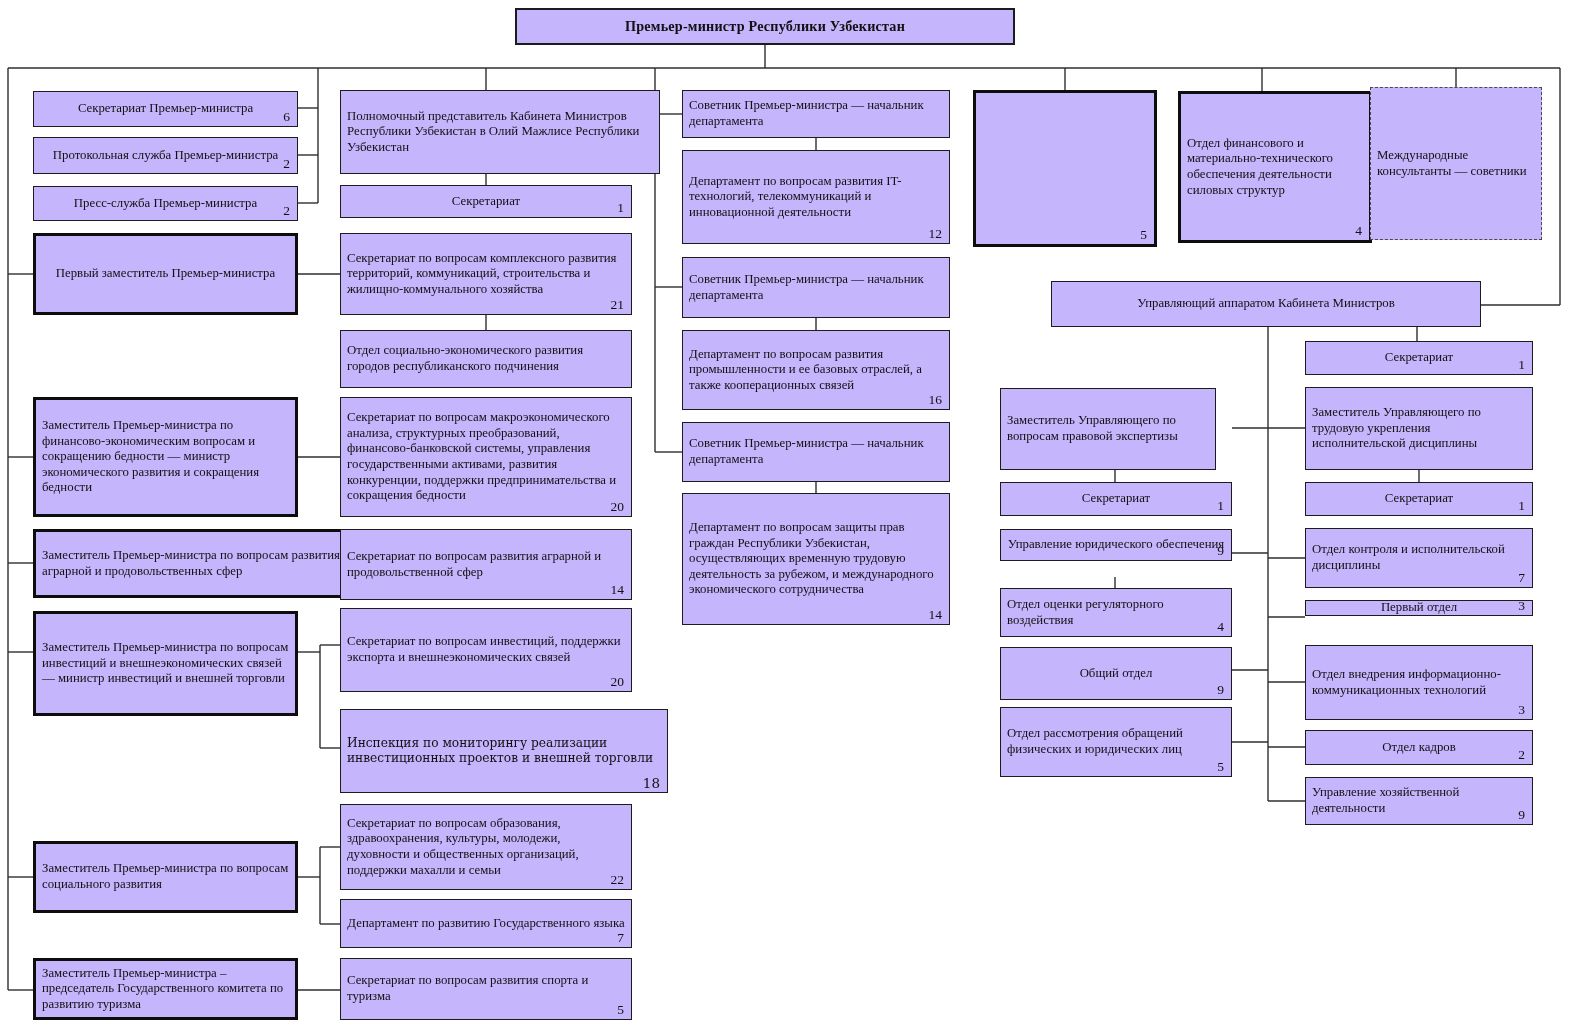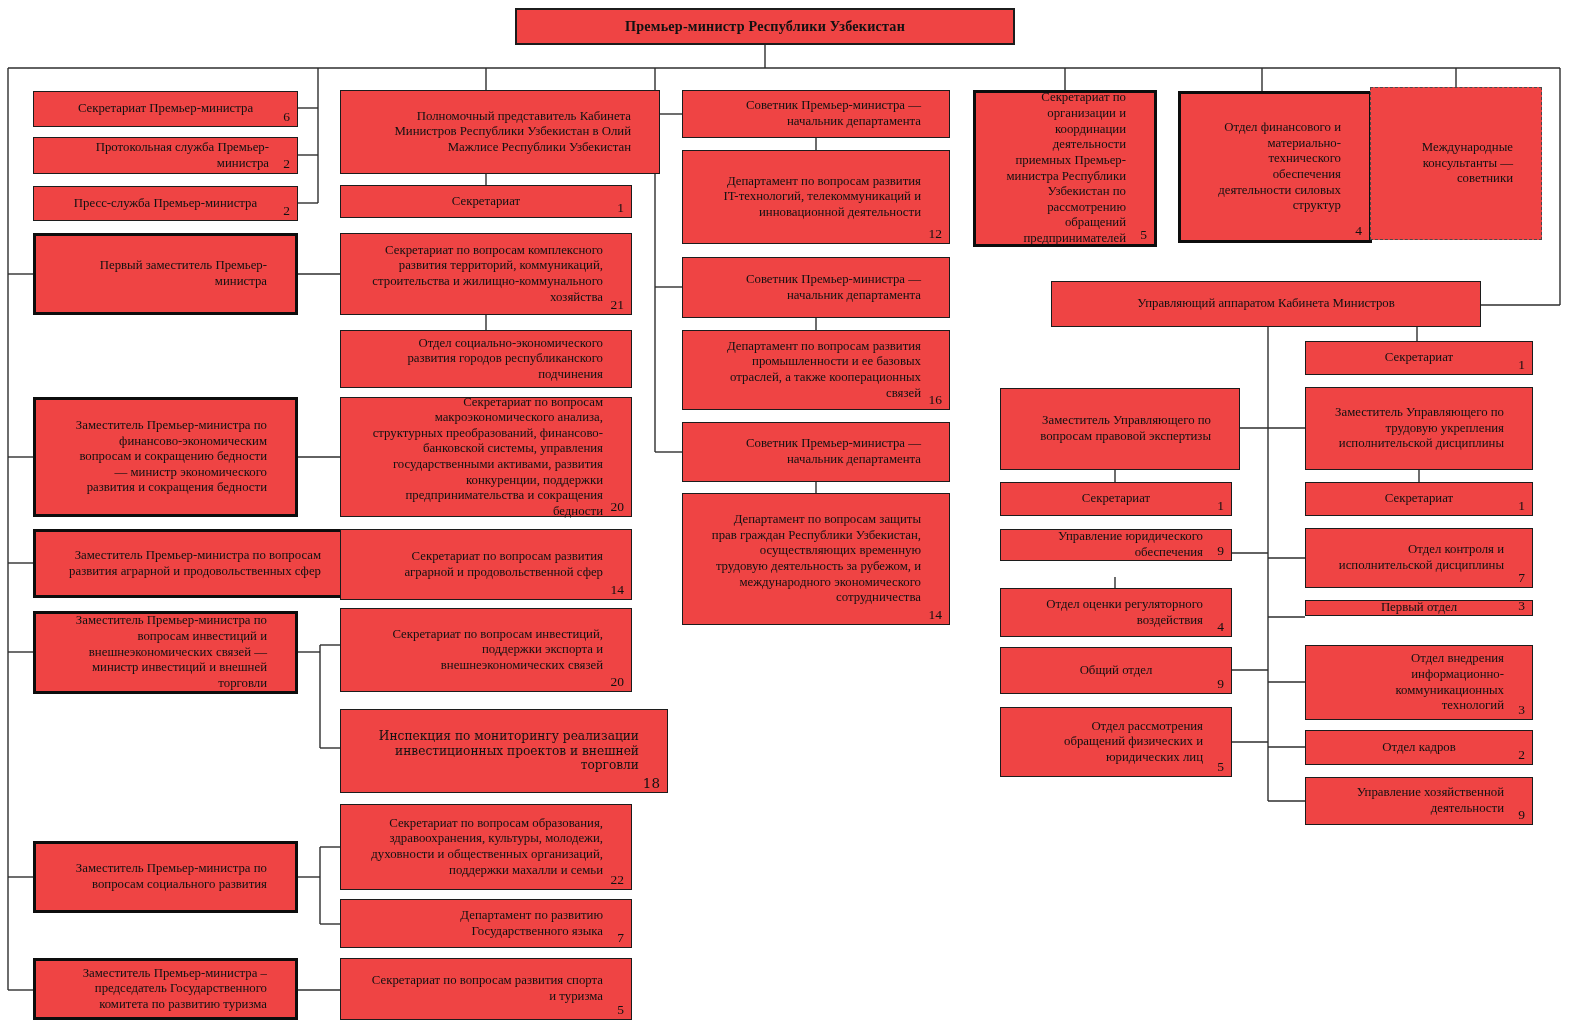--- a/index.html
+++ b/index.html
@@ -2,24 +2,24 @@
 <html><head>
 <meta charset="utf-8">
 <style>
   html,body { margin:0; padding:0; background:#ffffff; }
   .canvas {
     position:relative; width:1569px; height:1025px; background:#fff;
     font-family:"Liberation Serif","DejaVu Serif",serif; color:#111;
   }
   svg.wires { position:absolute; left:0; top:0; width:1569px; height:1025px; }
   .node {
-    position:absolute; box-sizing:border-box; background:#ef4444;
+    position:absolute; box-sizing:border-box; background:#c4b5fd;
     border:1.7px solid #1c1c1c;
     display:flex; align-items:center; justify-content:center;
-    text-align:right; padding:2px 28px;
+    text-align:left; padding:2px 6px;
     font-size:12.8px; line-height:1.22;
   }
   .node.thick { border-width:3px; border-color:#0d0d0d; }
   .node.dashed { border:1.4px dashed #4a4a4a; }
   .node.title-node { font-weight:bold; font-size:14.2px; border-width:2.6px; letter-spacing:.2px; }
   .node .count { position:absolute; right:7px; bottom:0; font-size:13.5px; line-height:1.25; }
   .node.alt { font-family:"DejaVu Serif",serif; font-size:12.2px; }
 </style>
 </head>
 <body>
@@ -101,21 +101,21 @@
     </div>
   <div class="node thick" style="left:33px;top:233px;width:265px;height:82px">
       <span>Первый заместитель Премьер-министра</span>
     </div>
   <div class="node thick" style="left:33px;top:397px;width:265px;height:120px">
       <span>Заместитель Премьер-министра по финансово-экономическим вопросам и сокращению бедности — министр экономического развития и сокращения бедности</span>
     </div>
   <div class="node thick" style="left:33px;top:529px;width:319px;height:69px">
       <span>Заместитель Премьер-министра по вопросам развития аграрной и продовольственных сфер</span>
     </div>
-  <div class="node thick" style="left:33px;top:611px;width:265px;height:83px">
+  <div class="node thick" style="left:33px;top:611px;width:265px;height:105px">
       <span>Заместитель Премьер-министра по вопросам инвестиций и внешнеэкономических связей — министр инвестиций и внешней торговли</span>
     </div>
   <div class="node thick" style="left:33px;top:841px;width:265px;height:72px">
       <span>Заместитель Премьер-министра по вопросам социального развития</span>
     </div>
   <div class="node thick" style="left:33px;top:958px;width:265px;height:62px">
       <span>Заместитель Премьер-министра – председатель Государственного комитета по развитию туризма</span>
     </div>
 
   <div class="node" style="left:340px;top:90px;width:320px;height:84px">
@@ -177,51 +177,50 @@
     </div>
   <div class="node" style="left:682px;top:422px;width:268px;height:60px">
       <span>Советник Премьер-министра — начальник департамента</span>
     </div>
   <div class="node" style="left:682px;top:493px;width:268px;height:132px">
       <span>Департамент по вопросам защиты прав граждан Республики Узбекистан, осуществляющих временную трудовую деятельность за рубежом, и международного экономического сотрудничества</span>
       <span class="count">14</span>
     </div>
 
   <div class="node thick" style="left:973px;top:90px;width:184px;height:157px">
-      <span>Секретариат по организации и координации деятельности приемных Премьер-министра Республики Узбекистан по рассмотрению обращений предпринимателей</span>
       <span class="count">5</span>
     </div>
   <div class="node thick" style="left:1178px;top:91px;width:194px;height:152px">
       <span>Отдел финансового и материально-технического обеспечения деятельности силовых структур</span>
       <span class="count">4</span>
     </div>
   <div class="node dashed" style="left:1370px;top:87px;width:172px;height:153px">
       <span>Международные консультанты — советники</span>
     </div>
 
   <div class="node" style="left:1051px;top:281px;width:430px;height:46px">
       <span>Управляющий аппаратом Кабинета Министров</span>
     </div>
 
-  <div class="node" style="left:1000px;top:388px;width:240px;height:82px">
+  <div class="node" style="left:1000px;top:388px;width:216px;height:82px">
       <span>Заместитель Управляющего по вопросам правовой экспертизы</span>
     </div>
   <div class="node" style="left:1000px;top:482px;width:232px;height:34px">
       <span>Секретариат</span>
       <span class="count">1</span>
     </div>
   <div class="node" style="left:1000px;top:529px;width:232px;height:32px">
       <span>Управление юридического обеспечения</span>
       <span class="count">9</span>
     </div>
   <div class="node" style="left:1000px;top:588px;width:232px;height:49px">
       <span>Отдел оценки регуляторного воздействия</span>
       <span class="count">4</span>
     </div>
-  <div class="node" style="left:1000px;top:647px;width:232px;height:47px">
+  <div class="node" style="left:1000px;top:647px;width:232px;height:53px">
       <span>Общий отдел</span>
       <span class="count">9</span>
     </div>
   <div class="node" style="left:1000px;top:707px;width:232px;height:70px">
       <span>Отдел рассмотрения обращений физических и юридических лиц</span>
       <span class="count">5</span>
     </div>
 
   <div class="node" style="left:1305px;top:341px;width:228px;height:34px">
       <span>Секретариат</span>

